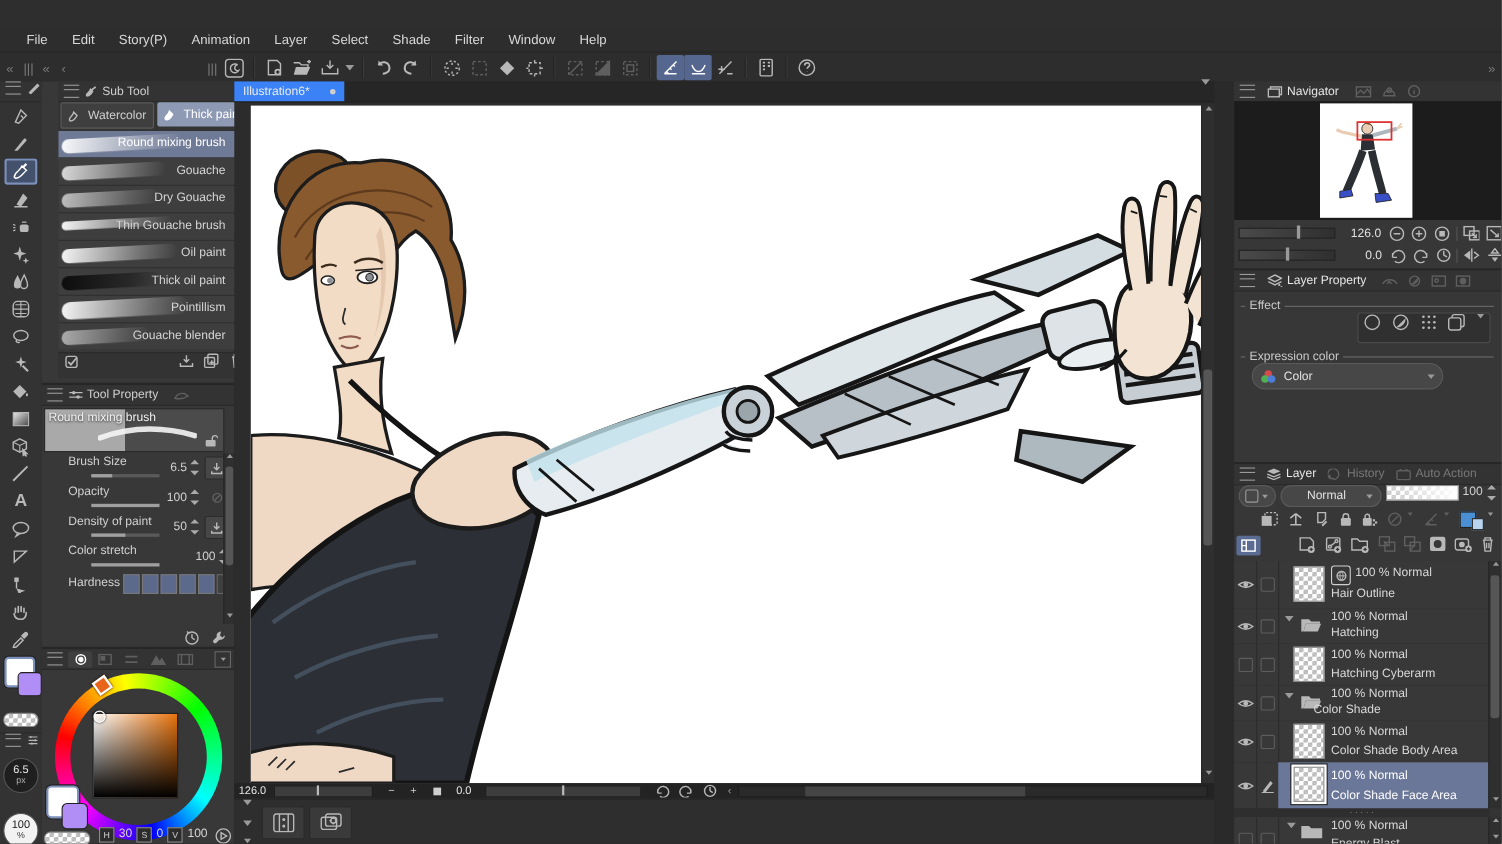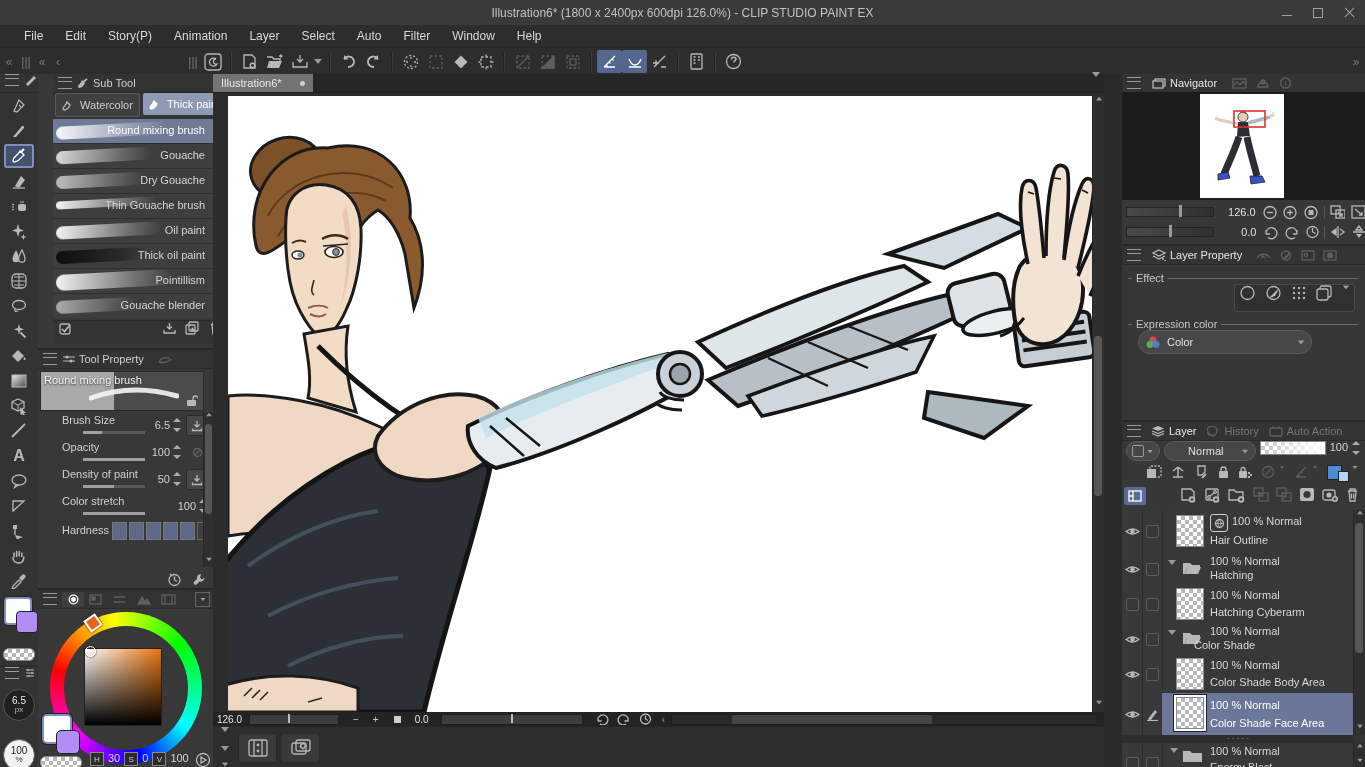--- a/index.html
+++ b/index.html
@@ -61,21 +61,21 @@
   .pbox{position:absolute;right:8px;top:3px;width:20px;height:19px;background:#474747;border:1px solid #2b2b2b;border-radius:2px;display:flex;align-items:center;justify-content:center}
   
   .cwheel{position:absolute;width:152px;height:152px;border-radius:50%;
           background:conic-gradient(from 285deg,#f00,#ff8000 8%,#ff0 18%,#0f0 35%,#0ff 55%,#00f 68%,#f0f 84%,#f00)}
   .cwheel::after{content:"";position:absolute;left:14px;top:14px;width:124px;height:124px;border-radius:50%;background:#383838}
   .svsq{position:absolute;background:linear-gradient(to top,#000,rgba(0,0,0,0)),linear-gradient(to right,#fff,#e8730c);border:1px solid #222}
   .hsvbox{width:12px;height:12px;background:#2c2c2c;border:1px solid #8a8a8a;color:#cfcfcf;font-size:8px;display:flex;align-items:center;justify-content:center}
   
   .canvasarea{left:213px;top:74px;width:891px;height:693px;background:#2c2c2c}
   .doctab{position:absolute;left:0;top:0;height:18px;background:#262626;width:891px;border-bottom:1px solid #222}
-  .dtab{position:absolute;left:0;top:0;height:18px;width:100px;background:#737373;color:#eaeaea;font-size:11px;display:flex;align-items:center;padding:0 8px;box-sizing:border-box}
+  .dtab{position:absolute;left:0;top:0;height:18px;width:100px;background:#3b82f6;color:#eaeaea;font-size:11px;display:flex;align-items:center;padding:0 8px;box-sizing:border-box}
   .dtab .dot{margin-left:auto;width:5px;height:5px;border-radius:50%;background:#cfcfcf}
   .zoombar{position:absolute;left:0;top:638px;width:891px;height:14px;background:#232323;display:flex;align-items:center;font-size:10px;color:#e5e5e5}
   .ztrack{height:9px;background:#3d3d3d;border:1px solid #1d1d1d;position:relative}
   .zhandle{position:absolute;top:-1px;width:2px;height:9px;background:#bbb}
   .botbar{position:absolute;left:0;top:652px;width:891px;height:41px;background:#2e2e2e;border-top:1px solid #262626}
   .bbtn{position:absolute;width:37px;height:28px;background:#3a3a3a;border:1px solid #2a2a2a;border-radius:2px;display:flex;align-items:center;justify-content:center}
   
   .dockgap{left:1104px;top:74px;width:18px;height:693px;background:#2a2a2a}
   .rightdock{left:1122px;top:74px;width:243px;height:693px;background:#373737}
   .rtab{display:flex;align-items:center;gap:4px;font-size:11px;padding:0 6px;height:18px}
@@ -97,37 +97,29 @@
   .lrow.sel .body{background:#6b7798;color:#fff}
   .lthumb{position:absolute;left:6px;top:5px;width:26px;height:30px;border:1px solid #8a8a8a}
   .linfo{position:absolute;font-size:11px;color:#d8d8d8}
   .emptybox{width:11px;height:11px;border:1px solid #5d5d5d;border-radius:2px}
 </style>
 </head>
 <body>
 
 <div id="app">
 
-  <div class="abs titlebar">
-    <span>Illustration6* (1800 x 2400px 600dpi 126.0%)  - CLIP STUDIO PAINT EX</span>
-    <div class="winctl">
-      <span class="wc wc-min"></span>
-      <span class="wc wc-max"></span>
-      <span class="wc wc-close"></span>
-    </div>
-  </div>
 
   <div class="abs menubar">
     <span class="mitem">File</span>
     <span class="mitem">Edit</span>
     <span class="mitem">Story(P)</span>
     <span class="mitem">Animation</span>
     <span class="mitem">Layer</span>
     <span class="mitem">Select</span>
-    <span class="mitem">Auto</span>
+    <span class="mitem">Shade</span>
     <span class="mitem">Filter</span>
     <span class="mitem">Window</span>
     <span class="mitem">Help</span>
   </div>
 
   <div class="abs toolbar">
     <span class="tbtn" style="width:18px">
         <span class="dimtxt">«</span>
       </span>
     <span class="tbtn" style="width:16px">

